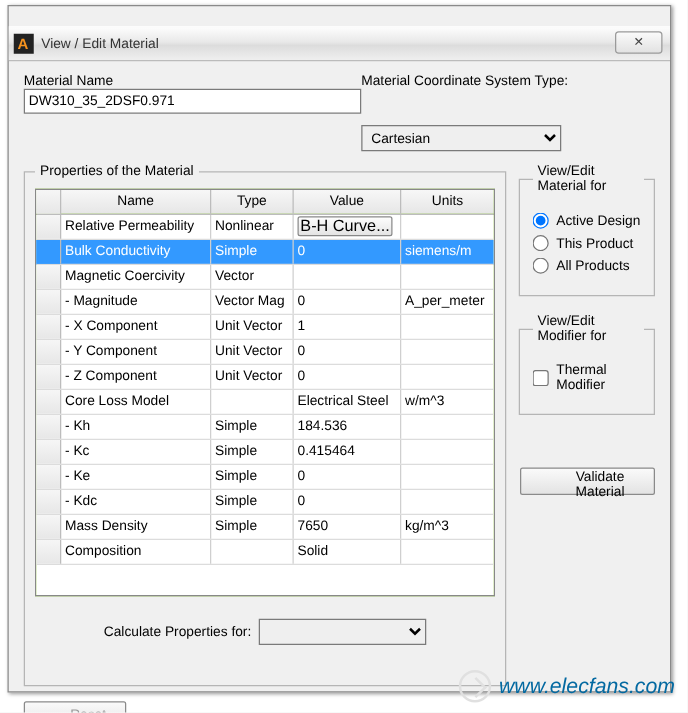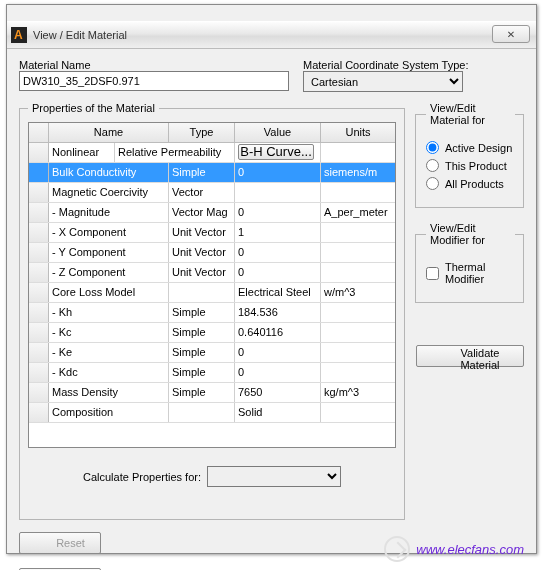--- a/index.html
+++ b/index.html
@@ -56,30 +56,30 @@
     border-radius: 3px;
     background: linear-gradient(#fafafa,#e2e2e2);
     display: flex;
     align-items: center;
     justify-content: center;
     font-size: 10px;
     color: #444;
     cursor: default;
   }
   .content { padding: 10px 12px 8px 12px; }
-  .row-top { display: flex; gap: 14px; }
+  .row-top { display: flex; }
   .field-group { display: flex; flex-direction: column; }
   input.textbox, select.drop {
     font: inherit;
     background: #fff;
     border: 1px solid #7a7a7a;
     padding: 2px 3px;
     height: 20px;
   }
-  select.drop { height: 21px; background:#efefef; }
+  select.drop { height: 21px; background:#efefef;margin-top:29px; }
   .mat-name-input { width: 270px; }
   .coord-select { width: 160px; }
 
   .main-row { display: flex; gap: 10px; margin-top: 10px; }
   fieldset {
     border: 1px solid #b5b5b5;
     padding: 8px 8px 8px 8px;
     margin: 0;
   }
   fieldset legend { padding: 0 4px; }
@@ -159,24 +159,24 @@
     display:flex; gap: 14px;
     justify-content:flex-end;
     margin-top: 12px;
     flex-direction: column;
   }
   .bottom-btn { width: 82px; }
   .bottom-btn.disabled { color:#9a9a9a; }
 
   .watermark {
     position:absolute;
-    right: 26px; bottom: 8px;
+    right: 10px; bottom: 8px;
     display:flex; align-items:center; gap:6px;
-    color:#6d28d9;
-    font-size:13px;
+    color:#0369a1;
+    font-size:17px;
     font-style: italic;
     pointer-events:none;
   }
   .watermark .dot {
     width:26px; height:26px; border-radius:50%;
     border:2px solid #e0e0e0;
     position:relative;
   }
   .watermark .dot::after{
     content:""; position:absolute; left:6px; top:6px;
@@ -218,22 +218,22 @@
           <div class="grid-head">
             <div class="rc"></div>
             <div class="hc c-name">Name</div>
             <div class="hc c-type">Type</div>
             <div class="hc c-value">Value</div>
             <div class="hc c-units">Units</div>
           </div>
           <div class="grid-body" id="grid-body">
               <div class="grid-row">
                 <div class="rc"></div>
+                <div class="gc c-name">Relative Permeability</div>
                 <div class="gc c-type">Nonlinear</div>
-                <div class="gc c-name">Relative Permeability</div>
                 <div class="gc c-value"><span class="cell-btn">B-H Curve...</span></div>
                 <div class="gc c-units"></div>
               </div>
               <div class="grid-row selected">
                 <div class="rc"></div>
                 <div class="gc c-name">Bulk Conductivity</div>
                 <div class="gc c-type">Simple</div>
                 <div class="gc c-value">0</div>
                 <div class="gc c-units">siemens/m</div>
               </div>
@@ -283,21 +283,21 @@
                 <div class="rc"></div>
                 <div class="gc c-name"> - Kh</div>
                 <div class="gc c-type">Simple</div>
                 <div class="gc c-value">184.536</div>
                 <div class="gc c-units"></div>
               </div>
               <div class="grid-row">
                 <div class="rc"></div>
                 <div class="gc c-name"> - Kc</div>
                 <div class="gc c-type">Simple</div>
-                <div class="gc c-value">0.640116</div>
+                <div class="gc c-value">0.415464</div>
                 <div class="gc c-units"></div>
               </div>
               <div class="grid-row">
                 <div class="rc"></div>
                 <div class="gc c-name"> - Ke</div>
                 <div class="gc c-type">Simple</div>
                 <div class="gc c-value">0</div>
                 <div class="gc c-units"></div>
               </div>
               <div class="grid-row">

